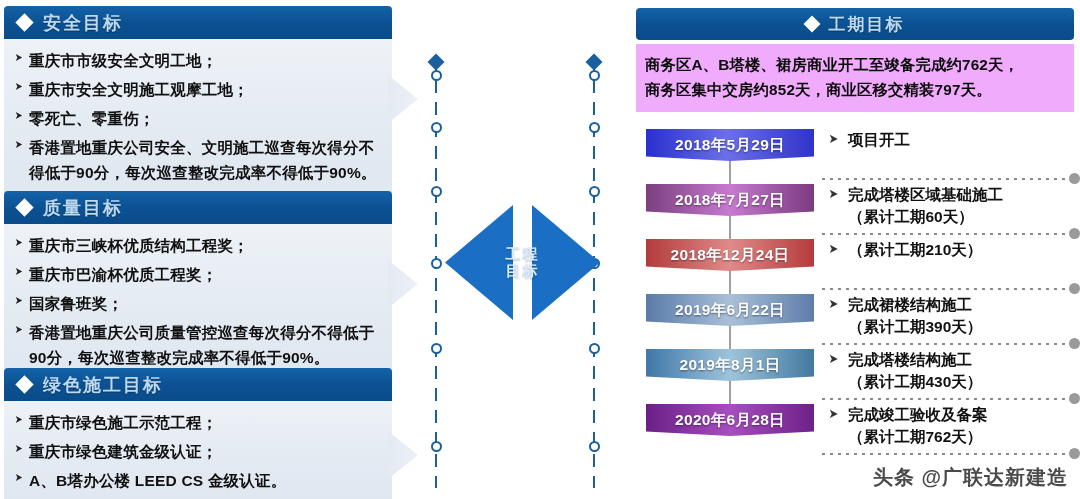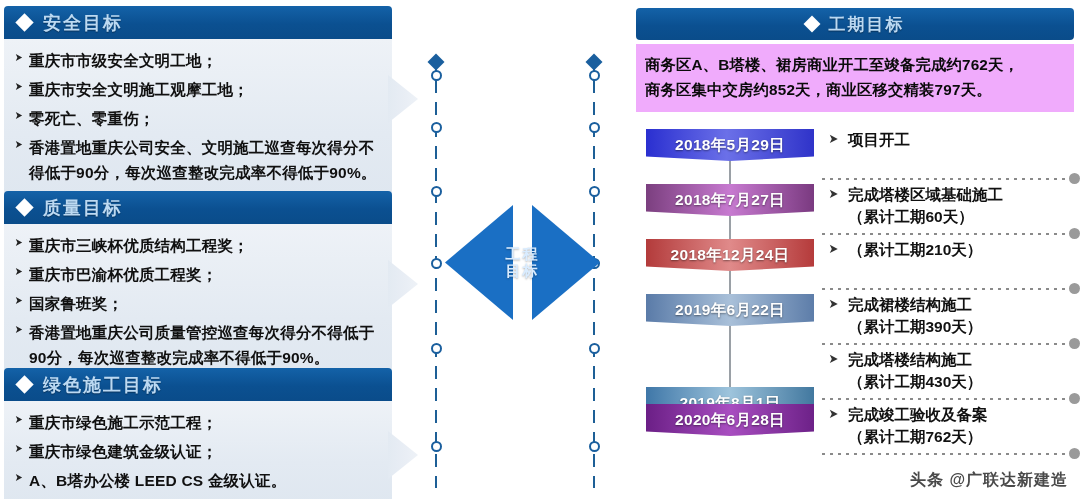--- a/index.html
+++ b/index.html
@@ -168,21 +168,21 @@
     background: #9a9a9a; flex: 0 0 auto; margin-left: 2px;
   }
   
   .tl-spine {
     position: absolute; left: 97px; top: 28px; width: 2px;
     background: #9aa0a6;
   }
 
   .watermark {
     position: absolute; right: 12px; bottom: 8px;
-    font-size: 16px; font-weight: bold; color: #3b3b3b;
+    font-size: 20px; font-weight: bold; color: #3b3b3b;
     letter-spacing: 1px;
     opacity: .92;
   }
 </style>
 </head>
 <body>
 
 <div id="root">
 
   <div class="left-col">
@@ -343,21 +343,21 @@
         </div>
         <div class="dotrow" style="top:48px;">
           <div class="dotline"></div>
           <div class="dotend"></div>
         </div>
       </div>
 
       <div class="tl-row">
         <div class="badge-wrap">
           <div class="badge-shadow"></div>
-          <div class="badge" style="background:linear-gradient(90deg,#3f77a8 0%,#9ec4dc 50%,#42789f 100%);margin-top:38px;">2019年8月1日</div>
+          <div class="badge" style="background:linear-gradient(90deg,#3f77a8 0%,#9ec4dc 50%,#42789f 100%);">2019年8月1日</div>
         </div>
         <div class="tl-text">
           <span class="tl-arrow">➤</span>
           <div class="tl-lines">
             <div>完成塔楼结构施工</div>
             <div>（累计工期430天）</div>
           </div>
         </div>
         <div class="dotrow" style="top:48px;">
           <div class="dotline"></div>

